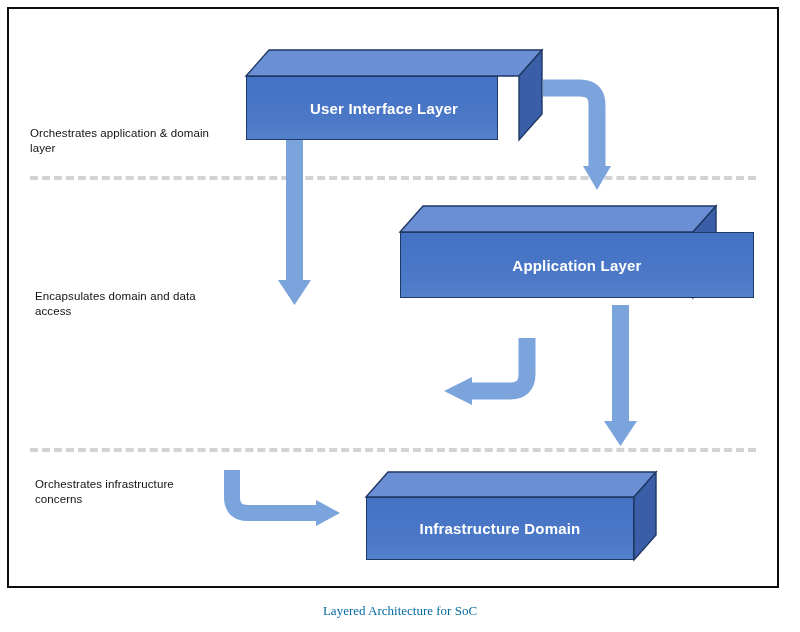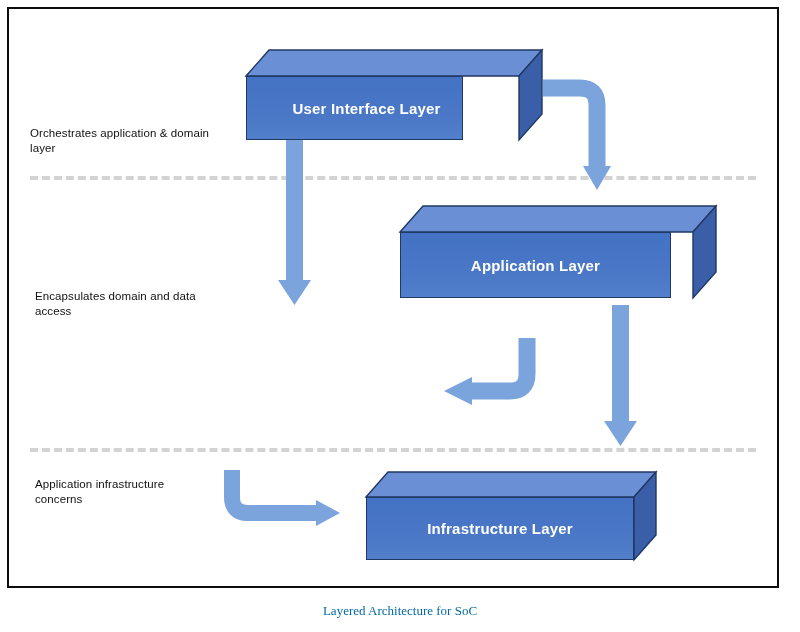--- a/index.html
+++ b/index.html
@@ -109,21 +109,21 @@
 
   <div class="divider" style="left:30px; top:176px; width:726px;"></div>
   <div class="divider" style="left:30px; top:448px; width:726px;"></div>
 
   <div class="note" style="left:35px; top:289px; width:215px;">Encapsulates domain and data
 access</div>
 
   <div class="note" style="left:30px; top:126px; width:215px;">Orchestrates application &amp; domain
 layer</div>
 
-  <div class="note" style="left:35px; top:477px; width:215px;">Application infrastructure
+  <div class="note" style="left:35px; top:477px; width:215px;">Orchestrates infrastructure
 concerns</div>
 
   <svg id="arrows" viewBox="0 0 800 632">
 
     <g>
       <path d="M 543,88 L 580,88 Q 597,88 597,105 L 597,168" fill="none" stroke="#7BA3DC" stroke-width="17" stroke-linecap="butt"></path>
       <polygon points="583,166 611,166 597,190" fill="#7BA3DC"></polygon>
     </g>
 
     <g>
@@ -145,41 +145,41 @@
       <path d="M 232,470 L 232,497 Q 232,513 248,513 L 318,513" fill="none" stroke="#7BA3DC" stroke-width="16" stroke-linecap="butt"></path>
       <polygon points="316,500 316,526 340,513" fill="#7BA3DC"></polygon>
     </g>
   </svg>
 
   <div class="box3d" style="left:246px; top:50px; width:296px; height:90px;">
     <svg width="296" height="90" viewBox="0 0 296 90">
       <polygon points="0,26 23,0 296,0 273,26" fill="#6B8FD4" stroke="#1F3864" stroke-width="1.4"></polygon>
       <polygon points="273,26 296,0 296,64 273,90" fill="#3A5FA8" stroke="#1F3864" stroke-width="1.4"></polygon>
     </svg>
-    <div class="face-front" style="left:0; top:26px; width:217px; height:64px;padding-left:24px;">
+    <div class="face-front" style="left:0; top:26px; width:252px; height:64px;padding-left:24px;">
       <span class="label">User Interface Layer</span>
     </div>
   </div>
 
   <div class="box3d" style="left:400px; top:206px; width:316px; height:92px;">
     <svg width="316" height="92" viewBox="0 0 316 92">
       <polygon points="0,26 23,0 316,0 293,26" fill="#6B8FD4" stroke="#1F3864" stroke-width="1.4"></polygon>
       <polygon points="293,26 316,0 316,66 293,92" fill="#3A5FA8" stroke="#1F3864" stroke-width="1.4"></polygon>
     </svg>
-    <div class="face-front" style="left:0; top:26px; width:271px; height:66px;">
+    <div class="face-front" style="left:0; top:26px; width:354px; height:66px;">
       <span class="label">Application Layer</span>
     </div>
   </div>
 
 
   <div class="box3d" style="left:366px; top:472px; width:290px; height:88px;">
     <svg width="290" height="88" viewBox="0 0 290 88">
       <polygon points="0,25 22,0 290,0 268,25" fill="#6B8FD4" stroke="#1F3864" stroke-width="1.4"></polygon>
       <polygon points="268,25 290,0 290,63 268,88" fill="#3A5FA8" stroke="#1F3864" stroke-width="1.4"></polygon>
     </svg>
     <div class="face-front" style="left:0; top:25px; width:268px; height:63px;">
-      <span class="label">Infrastructure Layer</span>
+      <span class="label">Infrastructure Domain</span>
     </div>
   </div>
 
   <div class="caption" style="left:0; top:603px;">Layered Architecture for SoC</div>
 
 </div>
 
 </body></html>

